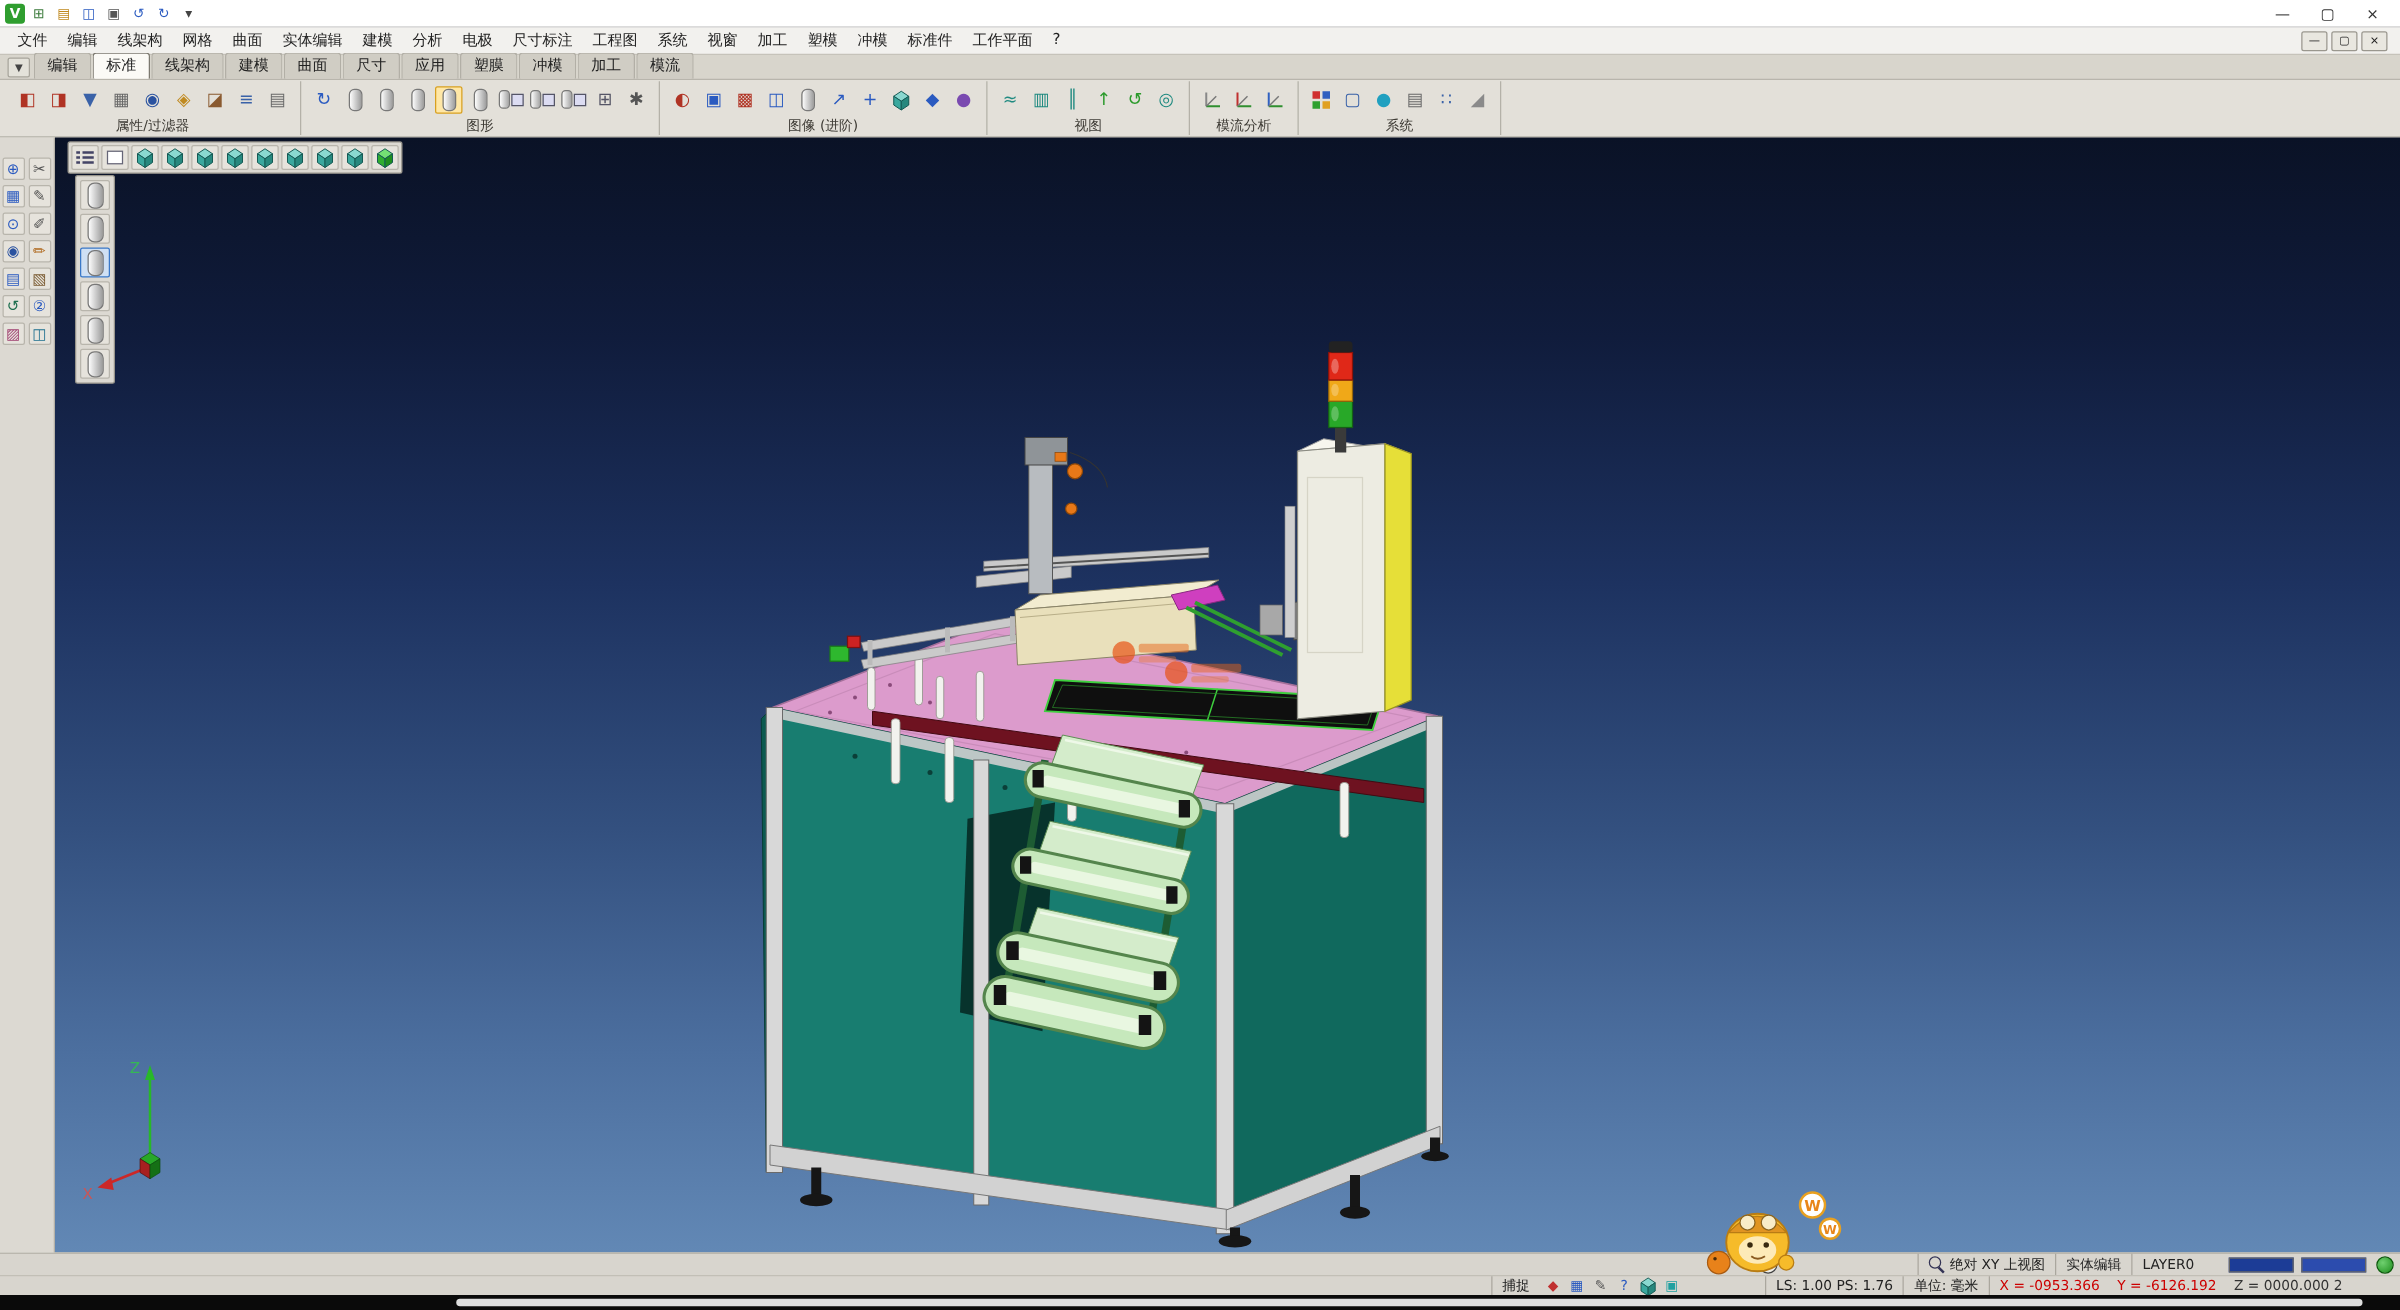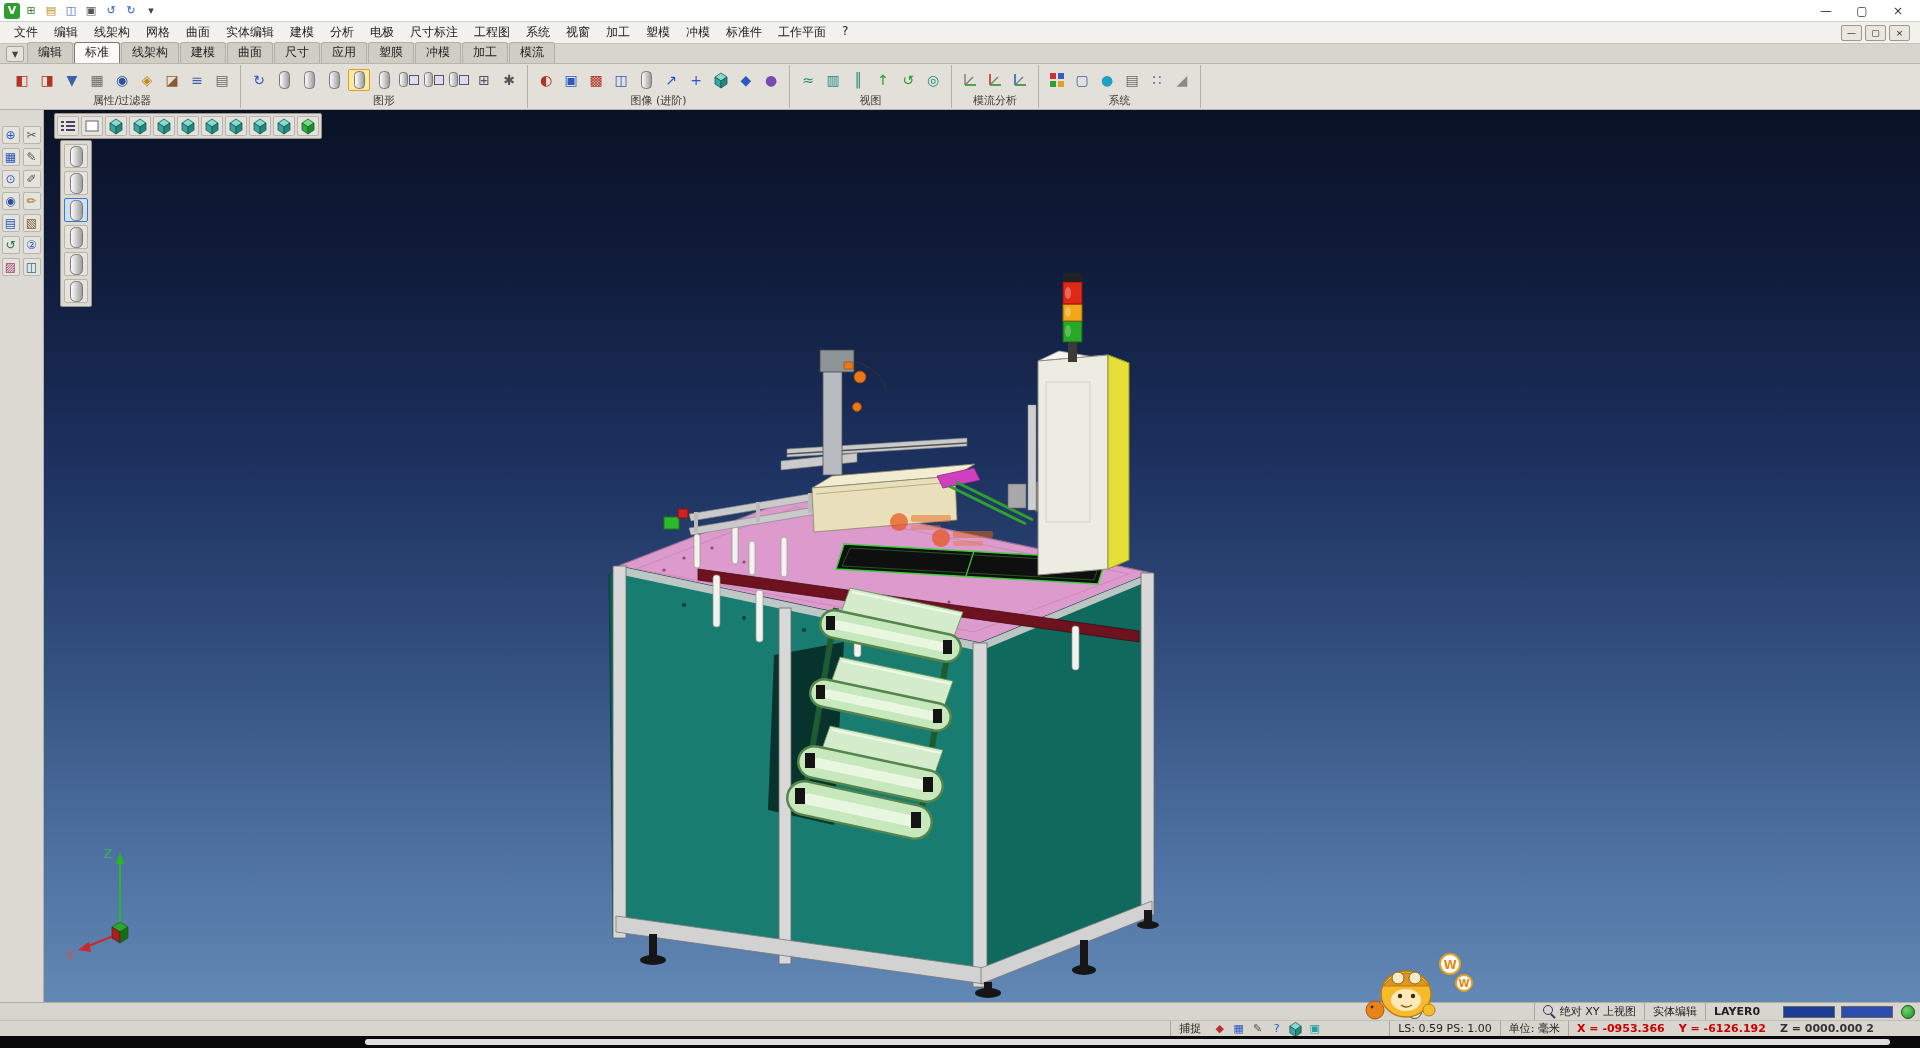--- a/index.html
+++ b/index.html
@@ -56,32 +56,32 @@
   .fbtn.cyl::before{content:"";display:block;width:11px;height:19px;border-radius:5.5px;background:linear-gradient(90deg,#fdfdfd,#9d9d9d);border:1px solid #787878}
   .fbtn.active{background:#cfe0f4;border:1px solid #3a78c8}
 
   
   .statusrow{position:absolute;left:0;width:1920px;background:#d8d5ce;display:flex;align-items:center;font-size:11px;color:#222}
   .row1{top:1002px;height:18px;border-top:1px solid #b0ada4}
   .row2{top:1020px;height:16px;border-top:1px solid #c2bfb6}
   .sp{flex:1}
   .gap112{width:112px}.gap58{width:58px}
   .scell{display:flex;align-items:center;gap:4px;padding:0 8px;height:100%;border-left:1px solid #aaa79e;white-space:nowrap}
-  .layercell{font-weight:bold;min-width:70px}
+  .layercell{font-weight:normal;min-width:70px}
   .circleA{width:15px;height:15px;border-radius:50%;border:1.5px solid #444;display:flex;align-items:center;justify-content:center;font-size:10px;font-weight:bold;color:#333;background:#efede6}
   .magnifier{width:13px;height:13px;position:relative;display:inline-block}
   .magnifier::before{content:"";position:absolute;width:8px;height:8px;border:1.6px solid #335;border-radius:50%;left:0;top:0}
   .magnifier::after{content:"";position:absolute;width:6px;height:1.8px;background:#335;transform:rotate(45deg);left:7px;top:9.5px}
   .layerbars{display:flex;gap:6px;margin:0 8px;align-items:center}
   .lbar{width:52px;height:12px;background:#1c3c96;border:1px solid #666;display:inline-block}
   .lbar.b2{background:#2c4cae}
   .globe{width:14px;height:14px;border-radius:50%;background:radial-gradient(circle at 35% 35%,#6fd06f,#1e8e1e);border:1px solid #0a5a0a;margin-right:5px}
   .sicon{width:17px;height:15px;display:flex;align-items:center;justify-content:center;font-size:11px}
   #status-icons{display:flex;gap:2px;margin-left:6px}
-  .coords{margin-right:28px;font-weight:bold}
+  .coords{margin-right:28px;font-weight:normal}
   .coords .cx,.coords .cy{color:#cc0000}
   .coords .cz{color:#333}
   .coords span{margin-right:10px}
 
   
   .taskbar{position:absolute;top:1036px;left:0;width:1920px;height:12px;background:#0a0a0a}
   .tb-bar{position:absolute;left:365px;top:3px;width:1525px;height:6px;background:#dedede;border-radius:3px}
 
   
   .mascot{position:absolute;left:1362px;top:950px;width:112px;height:76px;z-index:60}
@@ -605,21 +605,21 @@
               <polygon points="3,6 9,2 15,6 9,10" fill="#8ad8d0" stroke="#155a54" stroke-width=".8"></polygon>
               <polygon points="3,6 9,10 9,17 3,13" fill="#3aa89e" stroke="#155a54" stroke-width=".8"></polygon>
               <polygon points="15,6 9,10 9,17 15,13" fill="#27887e" stroke="#155a54" stroke-width=".8"></polygon>
             </svg>
           </span>
           <span class="sicon" style="color: rgb(32, 160, 160);">▣</span>
         </span>
     </span>
     <span class="gap58"></span>
     <span class="scell">
-      <span>LS: 0.59 PS: 1.00</span>
+      <span>LS: 1.00 PS: 1.76</span>
     </span>
     <span class="scell">
       <span>单位: 毫米</span>
     </span>
     <span class="scell coords">
       <span class="cx">X = -0953.366</span>
       <span class="cy">Y = -6126.192</span>
       <span class="cz">Z = 0000.000 2</span>
     </span>
   </div>

